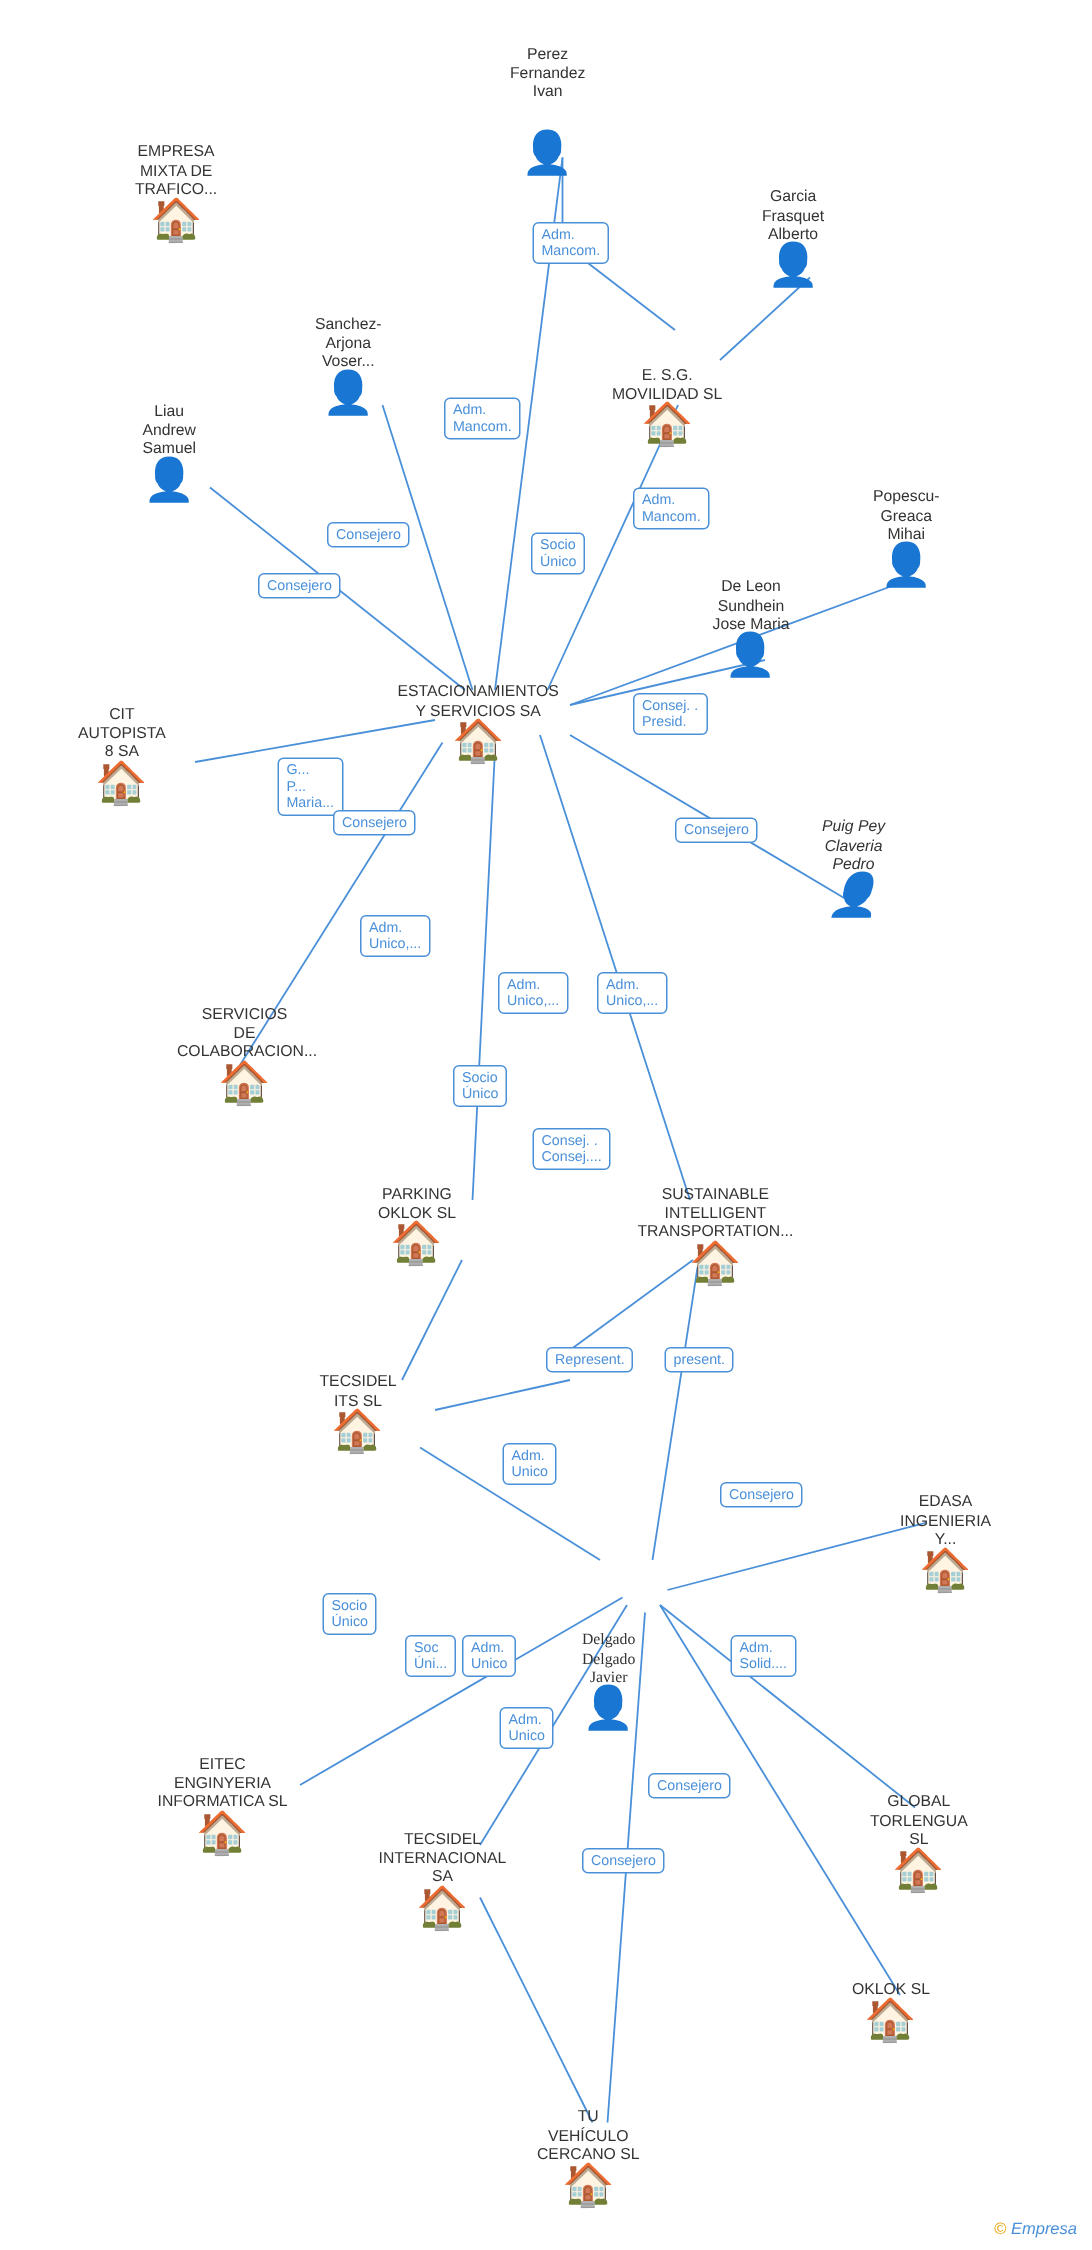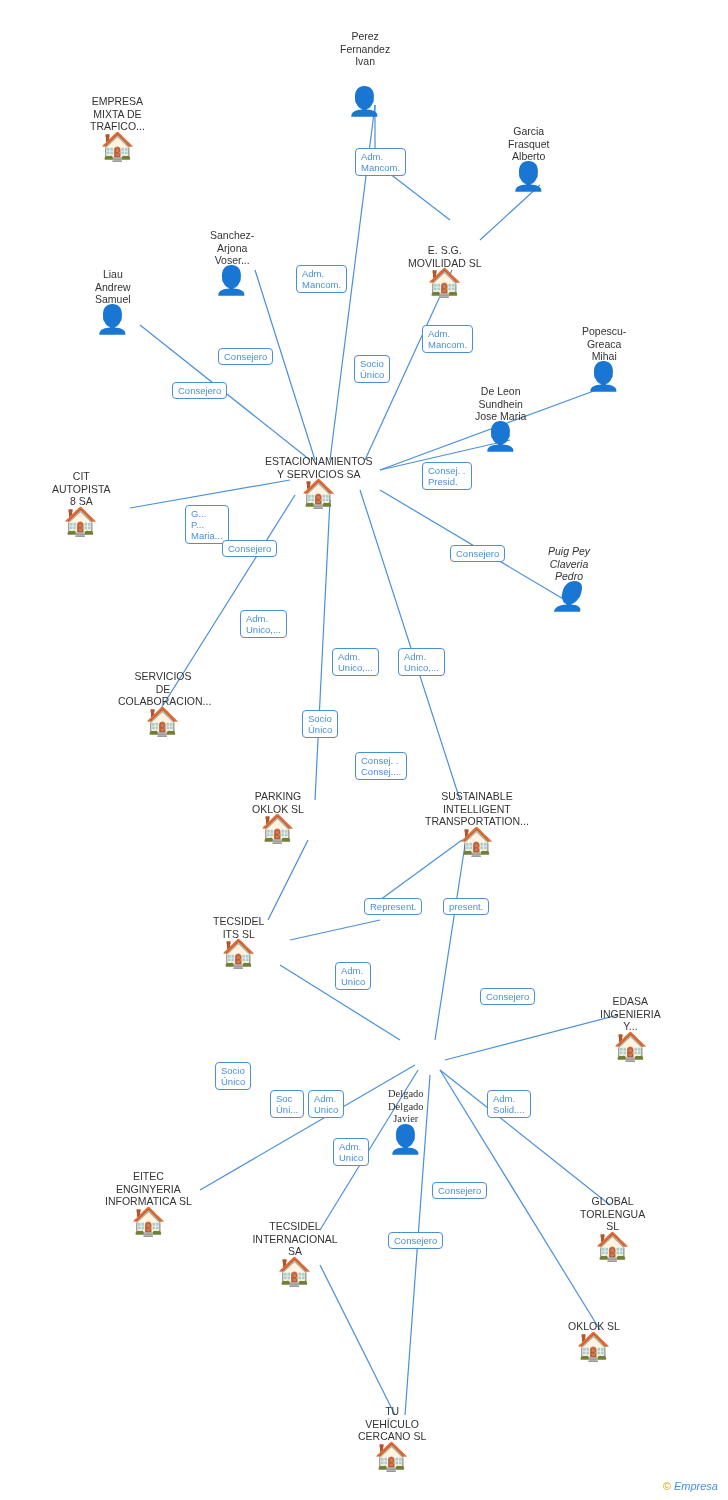--- a/index.html
+++ b/index.html
@@ -144,21 +144,21 @@
   <div class="node" style="left:498px;top:125px;margin-left:10px;">
     <div class="node-label">Garcia<br>Frasquet<br>Alberto</div>
     <div class="person-icon">👤</div>
   </div>
 
   <div class="node" style="left:408px;top:220px;margin-top:24px;">
     <div class="node-label">E. S.G.<br>MOVILIDAD SL</div>
     <div class="company-icon">🏠</div>
   </div>
 
-  <div class="node" style="left:210px;top:210px;margin-top:19px;">
+  <div class="node" style="left:210px;top:210px;">
     <div class="node-label">Sanchez-<br>Arjona<br>Voser...</div>
     <div class="person-icon">👤</div>
   </div>
 
   <div class="node" style="left:95px;top:268px;">
     <div class="node-label">Liau<br>Andrew<br>Samuel</div>
     <div class="person-icon">👤</div>
   </div>
 
   <div class="node" style="left:582px;top:325px;">

